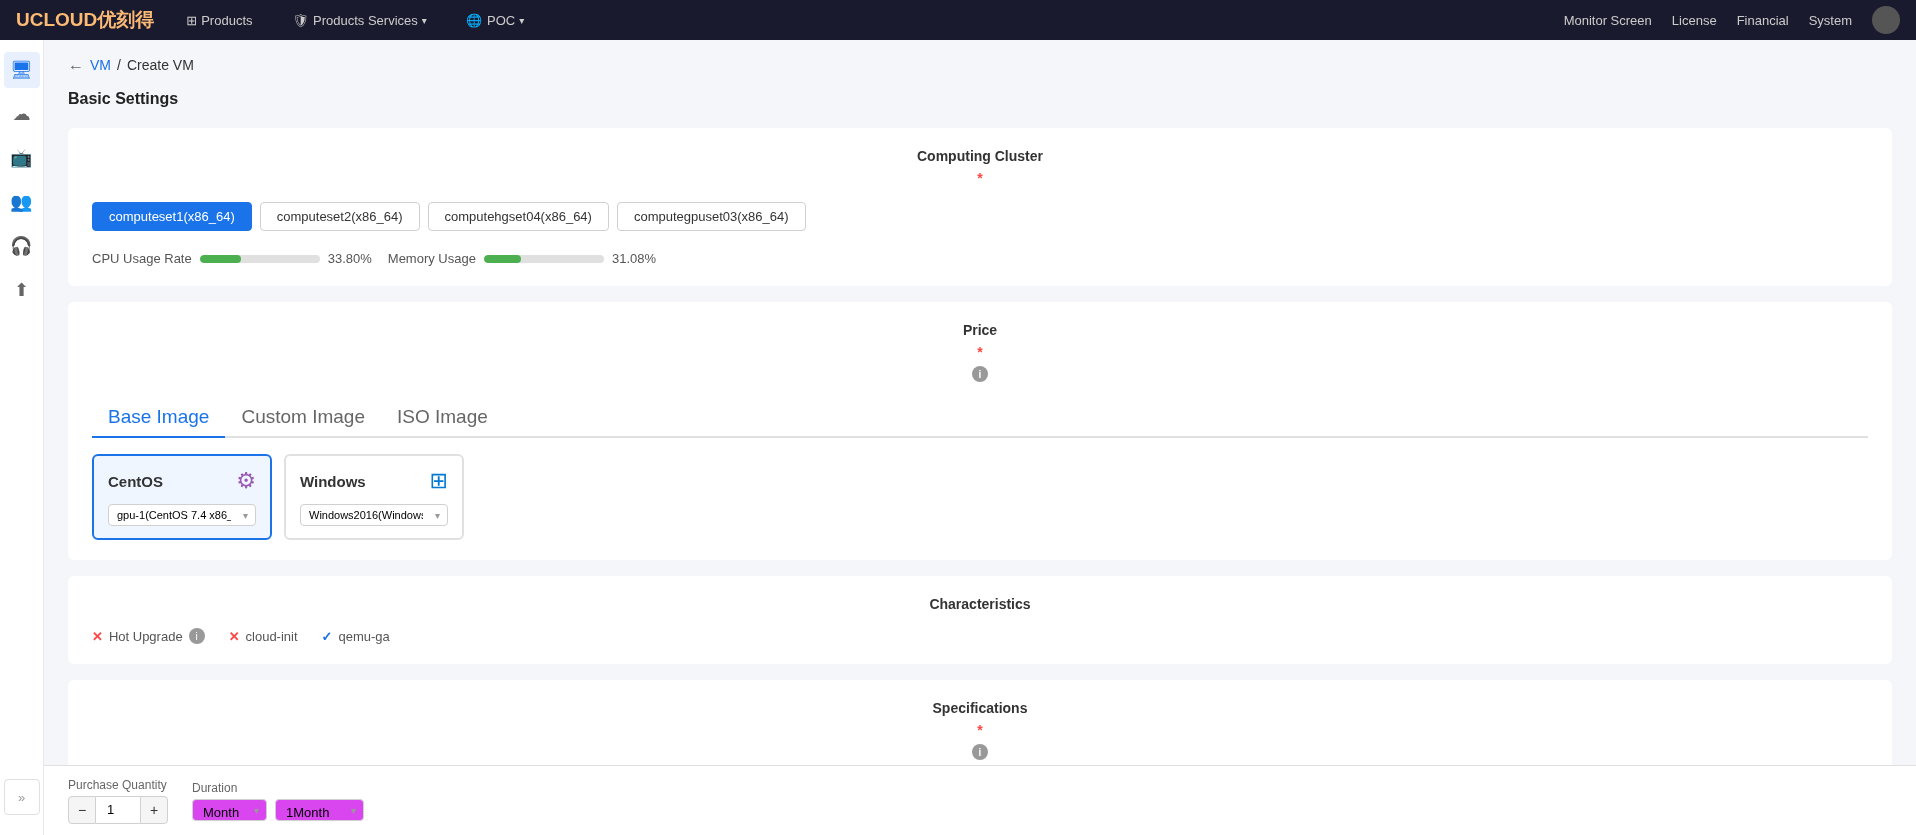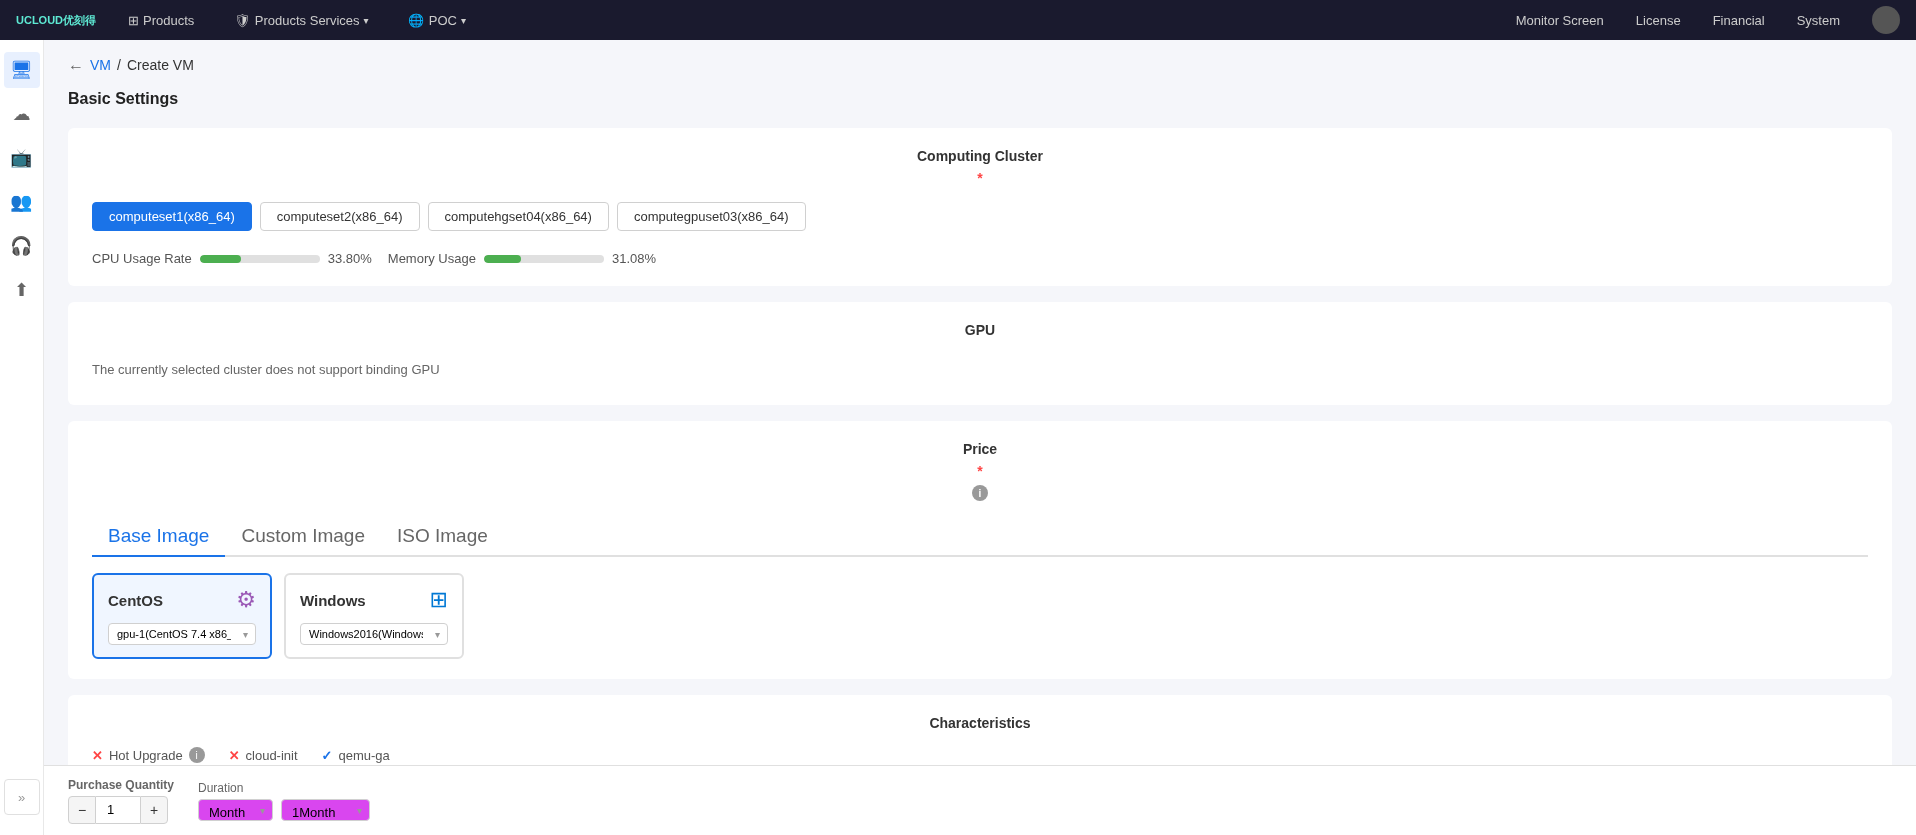--- a/index.html
+++ b/index.html
@@ -14,21 +14,21 @@
       padding: 0 16px;
       justify-content: space-between;
       position: fixed;
       top: 0; left: 0; right: 0;
       z-index: 100;
     }
     .top-nav-left { display: flex; align-items: center; gap: 24px; }
     .logo { color: #fff; font-size: 18px; font-weight: bold; display: flex; align-items: center; gap: 6px; }
     .nav-item { color: #ccc; font-size: 13px; display: flex; align-items: center; gap: 4px; cursor: pointer; padding: 4px 8px; border-radius: 4px; }
     .nav-item .chevron { font-size: 10px; }
-    .top-nav-right { display: flex; align-items: center; gap: 32px; }
+    .top-nav-right { display: flex; align-items: center; gap: 20px; }
     .top-nav-right .nav-link { color: #ccc; font-size: 13px; cursor: pointer; }
     .avatar { width: 28px; height: 28px; background: #555; border-radius: 50%; cursor: pointer; }
 
     
     .left-sidebar {
       position: fixed;
       top: 40px;
       left: 0;
       bottom: 0;
       width: 44px;
@@ -241,21 +241,21 @@
       background: #fff;
       border-top: 1px solid #e0e0e0;
       display: flex;
       align-items: center;
       padding: 0 24px;
       justify-content: space-between;
       z-index: 50;
     }
     .bottom-left { display: flex; align-items: center; gap: 24px; }
     .purchase-qty { display: flex; flex-direction: column; gap: 4px; }
-    .qty-label { font-size: 12px; color: #666; font-weight: 700; }
+    .qty-label { font-size: 12px; color: #666; font-weight: 400; }
     .qty-controls { display: flex; align-items: center; gap: 0; }
     .qty-btn {
       width: 28px; height: 28px;
       border: 1px solid #d0d0d0;
       background: #f5f5f5;
       cursor: pointer;
       display: flex;
       align-items: center;
       justify-content: center;
       font-size: 14px;
@@ -315,21 +315,21 @@
       font-weight: bold;
       cursor: pointer;
     }
   </style>
 </head>
 <body>
 
 <nav class="top-nav">
   <div class="top-nav-left">
     <div class="logo">
-      <span style="color:#5eead4;font-weight:bold;font-size:11px;">UCLOUD优刻得</span>
+      <span style="color:#fdba74;font-weight:bold;font-size:19px;">UCLOUD优刻得</span>
     </div>
     <div class="nav-item">
       <span>⊞</span>
       <span>Products</span>
     </div>
     <div class="nav-item">
       <span>🛡</span>
       <span>Products Services</span>
       <span class="chevron">▾</span>
     </div>
@@ -391,26 +391,20 @@
       <div class="usage-item">
         <span>Memory Usage</span>
         <div class="progress-bar-bg">
           <div class="progress-bar-fill" style="width:31%"></div>
         </div>
         <span>31.08%</span>
       </div>
     </div>
   </div>
 
-  <div class="form-section">
-    <div class="section-header">
-      <span>GPU</span>
-    </div>
-    <p class="gpu-notice">The currently selected cluster does not support binding GPU</p>
-  </div>
 
   <div class="form-section">
     <div class="section-header">
       <span>Price</span>
       <span class="required-star">*</span>
       <div class="info-icon">i</div>
     </div>
     <div class="image-tabs">
       <div class="image-tab active">Base Image</div>
       <div class="image-tab">Custom Image</div>

